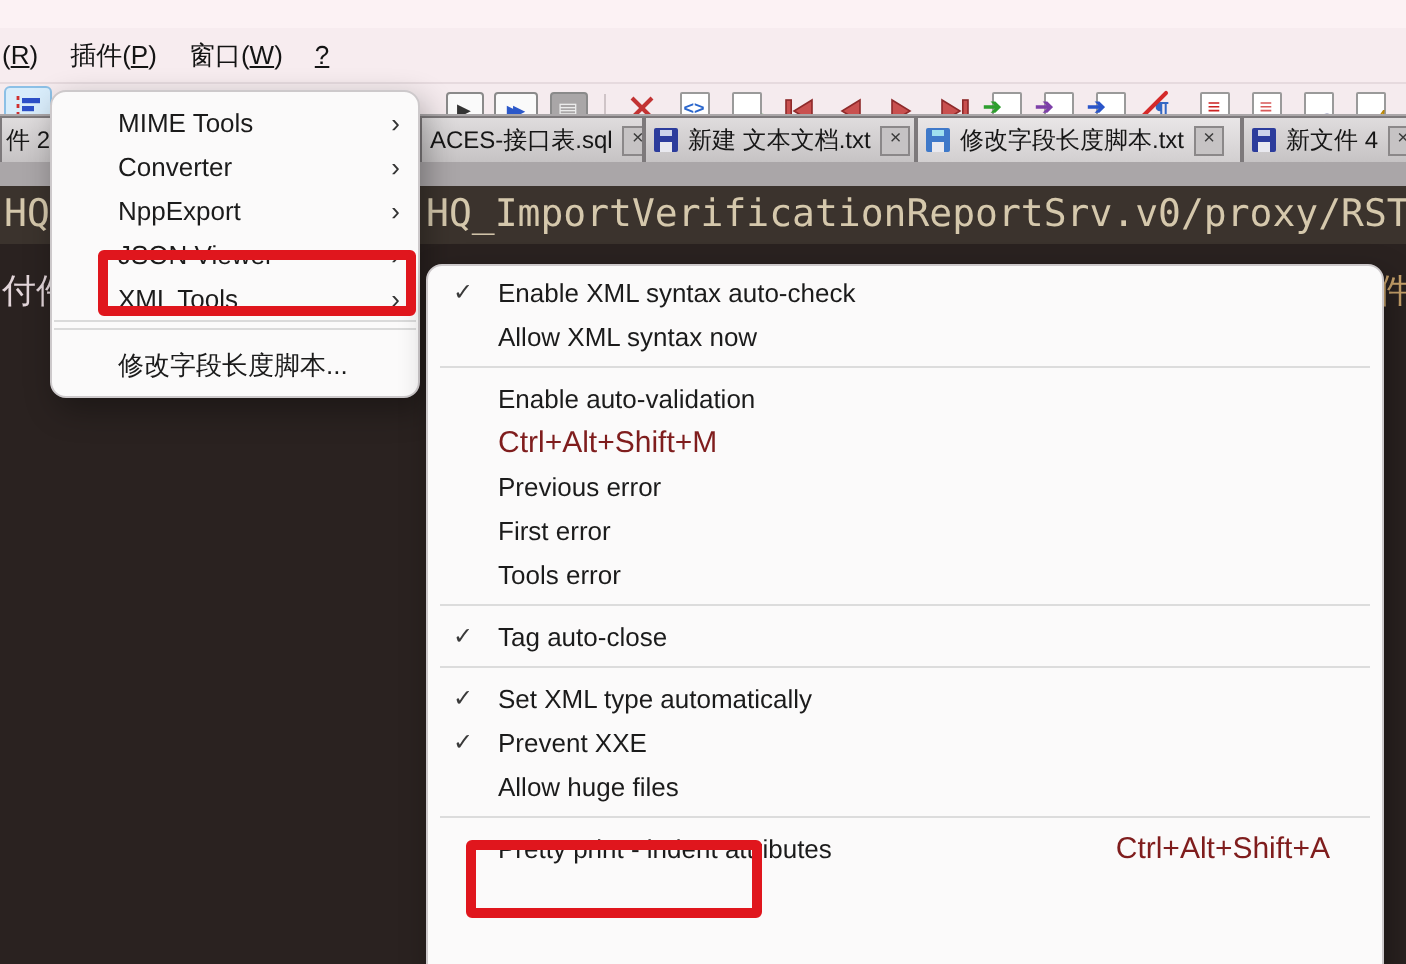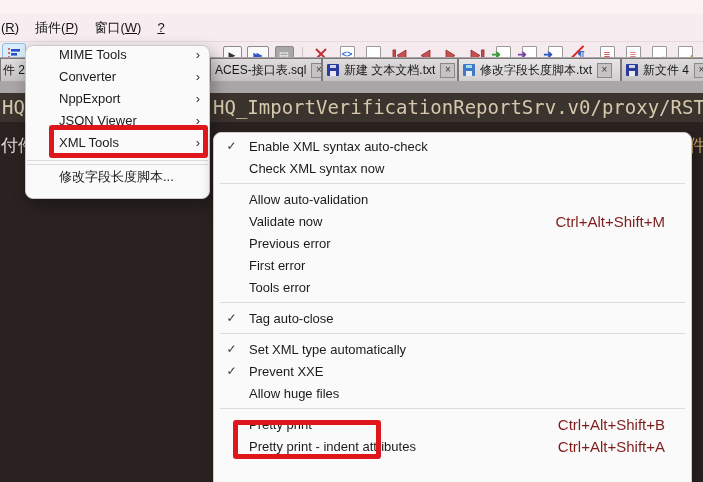--- a/index.html
+++ b/index.html
@@ -53,21 +53,21 @@
   .editor{position:absolute;left:0;top:93px;width:703px;height:389px;background:#2a2220}
   .ed-band{position:absolute;left:0;top:0;width:703px;height:29px;background:#3b332d}
   .ed-big{position:absolute;top:3px;font-family:"DejaVu Sans Mono",monospace;font-size:19px;
           color:#d5c8ac;white-space:nowrap}
   .ed-sm{position:absolute;top:41px;font-family:"DejaVu Sans Mono",monospace;font-size:17px;white-space:nowrap}
 
   
   .menu{position:absolute;background:#fbfafa;border:1px solid #cdc9cb;border-radius:8px;
         box-shadow:3px 6px 16px rgba(0,0,0,.32);box-sizing:border-box}
   .pm{left:25px;top:45px;width:185px;padding:1px 0 6px;z-index:5}
-  .pm-item{height:22px;display:flex;align-items:flex-start;padding:0 9px 0 33px;font-size:13px;color:#1b1b1b;cursor:default}
+  .pm-item{height:22px;display:flex;align-items:flex-end;padding:0 9px 0 33px;font-size:13px;color:#1b1b1b;cursor:default}
   .pm-item.cn{height:24px}
   .pm-arrow{margin-left:auto;font-size:13px;color:#333}
   .pm-sep{height:1px;background:#dadada;margin:3px 1px}
 
   .xm{left:213px;top:132px;width:479px;height:358px;padding-top:2px;z-index:6}
   .xm-item{display:grid;grid-template-columns:35px 1fr auto;align-items:center;height:22px;
            padding-right:26px;font-size:13px;color:#1b1b1b;cursor:default}
   .xm-check{text-align:center;font-size:12px;color:#3a3a3a}
   .xm-short{font-size:15px;color:#7f1d1d}
   .xm-sep{height:1px;background:#dcdcdc;margin:4px 6px}
@@ -266,32 +266,31 @@
 </div>
 
 <div class="menu xm">
   <div class="xm-item">
     <span class="xm-check">✓</span>
     <span>Enable XML syntax auto-check</span>
     <span class="xm-short"></span>
   </div>
   <div class="xm-item">
     <span class="xm-check"></span>
-    <span>Check XML syntax now</span>
+    <span>Allow XML syntax now</span>
     <span class="xm-short"></span>
   </div>
   <div class="xm-sep"></div>
   <div class="xm-item">
     <span class="xm-check"></span>
-    <span>Allow auto-validation</span>
-    <span class="xm-short"></span>
-  </div>
-  <div class="xm-item">
-    <span class="xm-check"></span>
-    <span>Validate now</span>
+    <span>Enable auto-validation</span>
+    <span class="xm-short"></span>
+  </div>
+  <div class="xm-item">
+    <span class="xm-check"></span>
     <span class="xm-short">Ctrl+Alt+Shift+M</span>
   </div>
   <div class="xm-item">
     <span class="xm-check"></span>
     <span>Previous error</span>
     <span class="xm-short"></span>
   </div>
   <div class="xm-item">
     <span class="xm-check"></span>
     <span>First error</span>
@@ -320,24 +319,19 @@
     <span class="xm-short"></span>
   </div>
   <div class="xm-item">
     <span class="xm-check"></span>
     <span>Allow huge files</span>
     <span class="xm-short"></span>
   </div>
   <div class="xm-sep"></div>
   <div class="xm-item">
     <span class="xm-check"></span>
-    <span>Pretty print</span>
-    <span class="xm-short">Ctrl+Alt+Shift+B</span>
-  </div>
-  <div class="xm-item">
-    <span class="xm-check"></span>
     <span>Pretty print - indent attributes</span>
     <span class="xm-short">Ctrl+Alt+Shift+A</span>
   </div>
 </div>
 
 <div class="hl hl-xml"></div>
 <div class="hl hl-pp"></div>
 
 </body></html>

